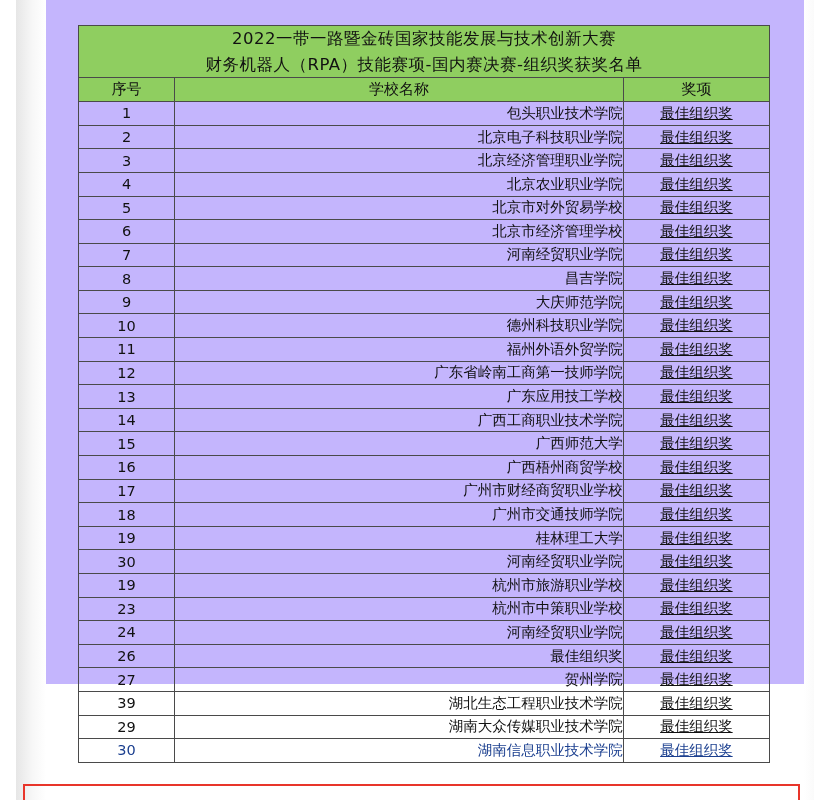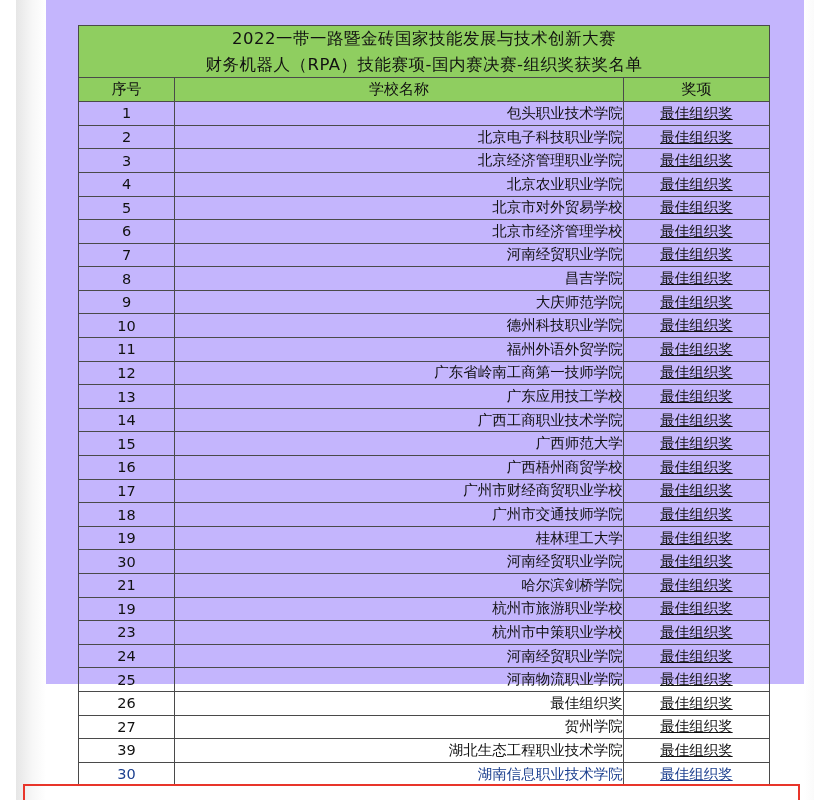--- a/index.html
+++ b/index.html
@@ -232,57 +232,52 @@
             <td class="cell-no">19</td>
             <td class="cell-name">桂林理工大学</td>
             <td class="cell-award">最佳组织奖</td>
           </tr>
           <tr>
             <td class="cell-no">30</td>
             <td class="cell-name">河南经贸职业学院</td>
             <td class="cell-award">最佳组织奖</td>
           </tr>
           <tr>
-            <td class="cell-no">21</td>
-            <td class="cell-name">哈尔滨剑桥学院</td>
-            <td class="cell-award">最佳组织奖</td>
-          </tr>
-          <tr>
             <td class="cell-no">19</td>
             <td class="cell-name">杭州市旅游职业学校</td>
             <td class="cell-award">最佳组织奖</td>
           </tr>
           <tr>
             <td class="cell-no">23</td>
             <td class="cell-name">杭州市中策职业学校</td>
             <td class="cell-award">最佳组织奖</td>
           </tr>
           <tr>
             <td class="cell-no">24</td>
             <td class="cell-name">河南经贸职业学院</td>
             <td class="cell-award">最佳组织奖</td>
           </tr>
           <tr>
-            <td class="cell-no">25</td>
-            <td class="cell-name">河南物流职业学院</td>
-            <td class="cell-award">最佳组织奖</td>
-          </tr>
-          <tr>
             <td class="cell-no">26</td>
             <td class="cell-name">最佳组织奖</td>
             <td class="cell-award">最佳组织奖</td>
           </tr>
           <tr>
             <td class="cell-no">27</td>
             <td class="cell-name">贺州学院</td>
             <td class="cell-award">最佳组织奖</td>
           </tr>
           <tr>
             <td class="cell-no">39</td>
             <td class="cell-name">湖北生态工程职业技术学院</td>
+            <td class="cell-award">最佳组织奖</td>
+          </tr>
+          <tr>
+            <td class="cell-no">29</td>
+            <td class="cell-name">湖南大众传媒职业技术学院</td>
             <td class="cell-award">最佳组织奖</td>
           </tr>
           <tr class="highlight-row" id="row-highlighted">
             <td class="cell-no">30</td>
             <td class="cell-name">湖南信息职业技术学院</td>
             <td class="cell-award">最佳组织奖</td>
           </tr>
         </tbody>
     </table>
     <div class="highlight-box" id="highlight-box" style="left: -55px; top: 758.844px; width: 777px; height: 27.5938px; border-color: rgb(232, 53, 42);"></div>

